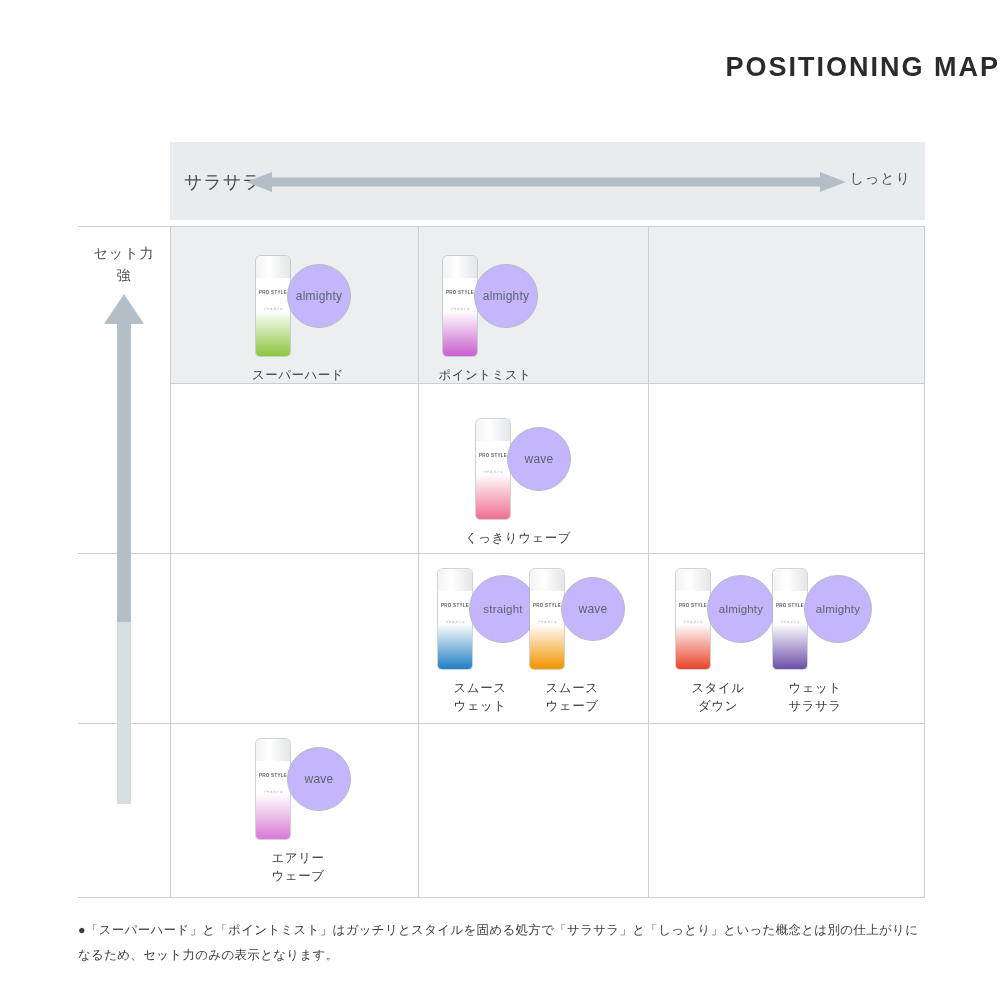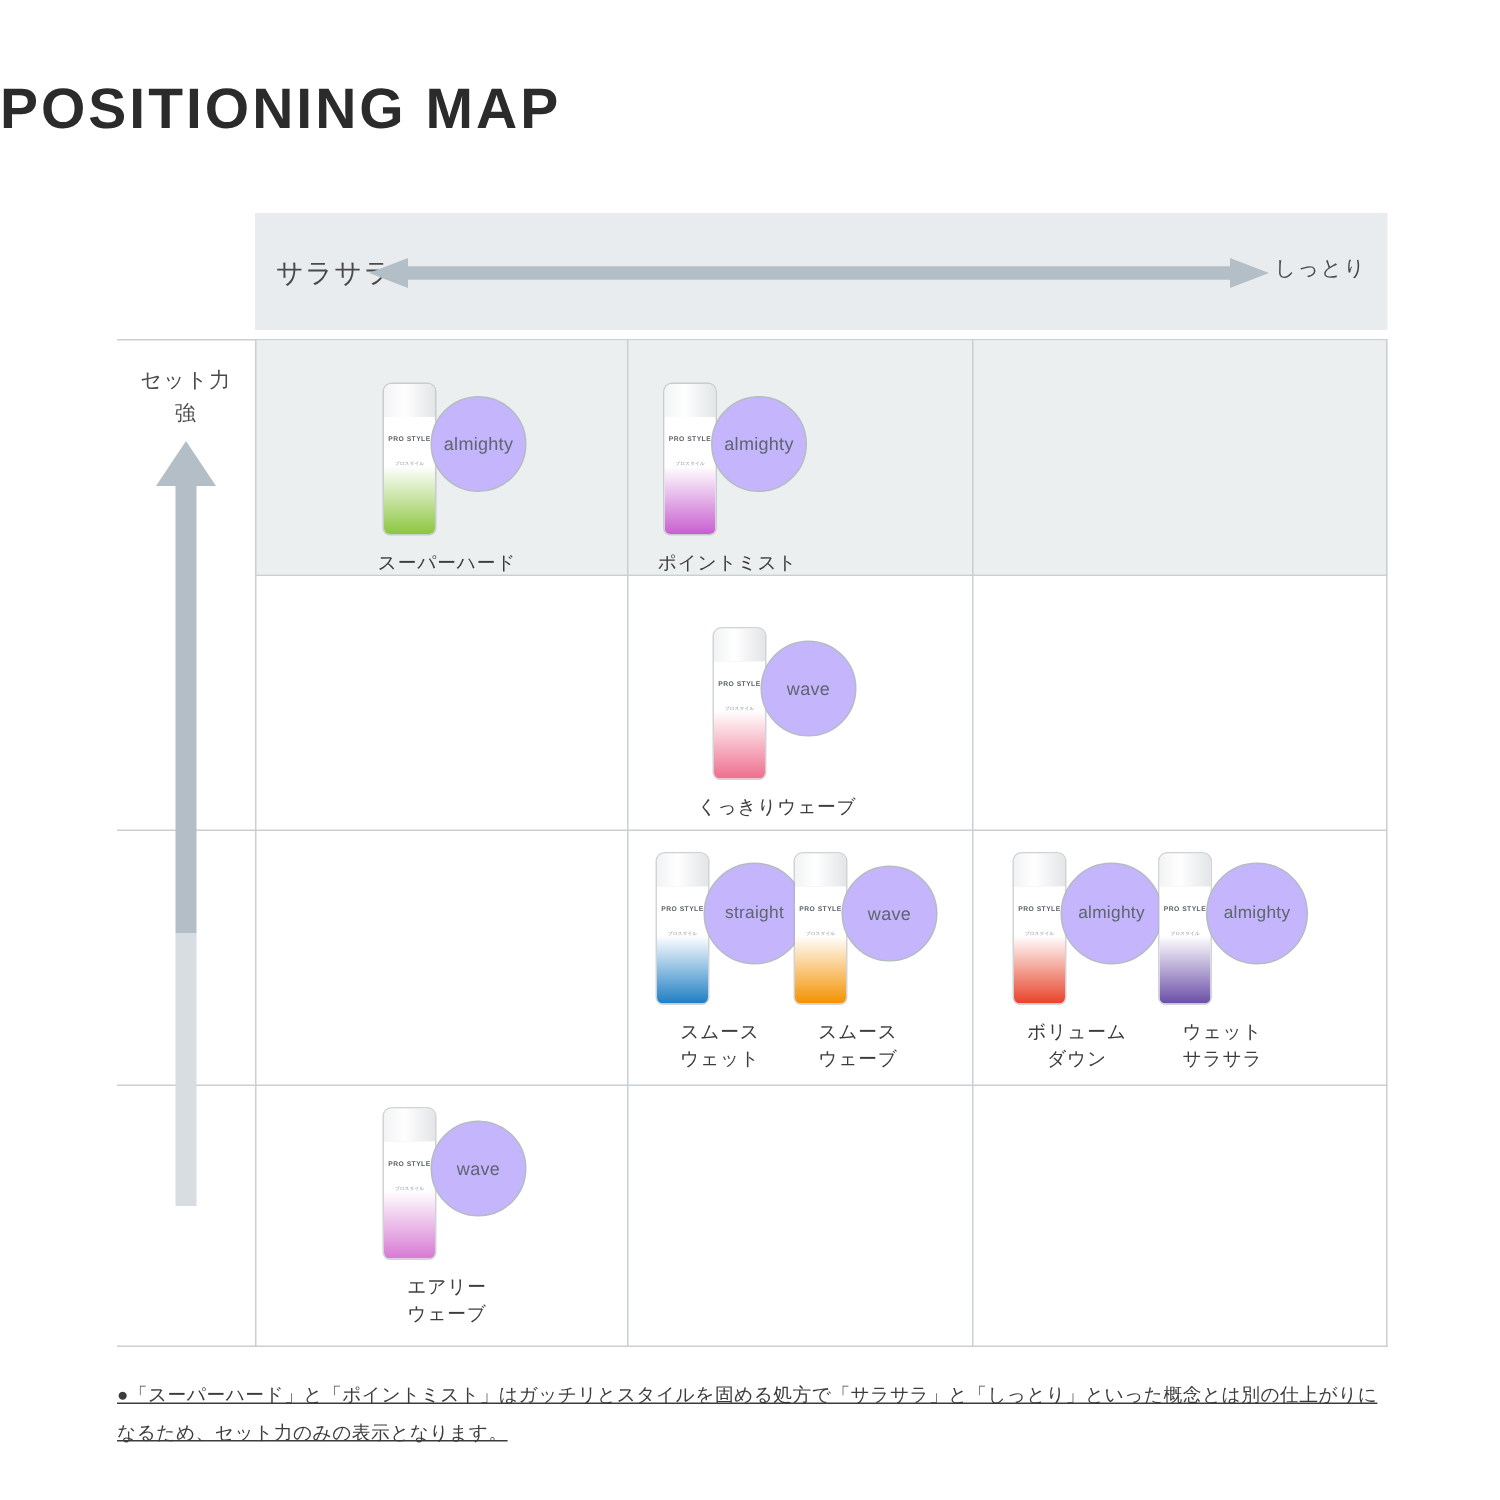--- a/index.html
+++ b/index.html
@@ -21,22 +21,22 @@
     width: 1000px;
     height: 1000px;
   }
 
   
   .title {
     position: absolute;
     left: 0;
     top: 52px;
     width: 1000px;
-    text-align: left;
-    font-size: 38px;
+    text-align: right;
+    font-size: 27px;
     font-weight: bold;
     letter-spacing: 2px;
     color: #2b2b2b;
   }
 
   
   .top-band {
     position: absolute;
     left: 170px;
     top: 142px;
@@ -247,21 +247,20 @@
   
   .footnote {
     position: absolute;
     left: 78px;
     top: 918px;
     width: 850px;
     font-size: 12.5px;
     line-height: 25px;
     color: #3c3c3c;
     letter-spacing: 0.3px;
-    text-decoration: underline;
   }
 </style>
 </head>
 <body>
 
 <div id="page">
 
   <div class="title">POSITIONING MAP</div>
 
   <div class="top-band">
@@ -384,21 +383,21 @@
     <div class="bottle-wrap">
       <div class="bottle">
         <div class="cap"></div>
         <div class="body" style="background:linear-gradient(to bottom,#ffffff 0%,#ffffff 42%,#e8432a 100%);"></div>
         <div class="brand">PRO STYLE</div>
         <div class="sub">プロスタイル</div>
       </div>
       <div class="badge wide">almighty</div>
     </div>
     <div class="caption">
-      <span>ボリューム</span><br>
+      <span>スタイル</span><br>
       <span>ダウン</span>
     </div>
   </div>
 
   <div class="product" style="left:740px; top:565px;">
     <div class="bottle-wrap">
       <div class="bottle">
         <div class="cap"></div>
         <div class="body" style="background:linear-gradient(to bottom,#ffffff 0%,#ffffff 42%,#6b4fa8 100%);"></div>
         <div class="brand">PRO STYLE</div>

